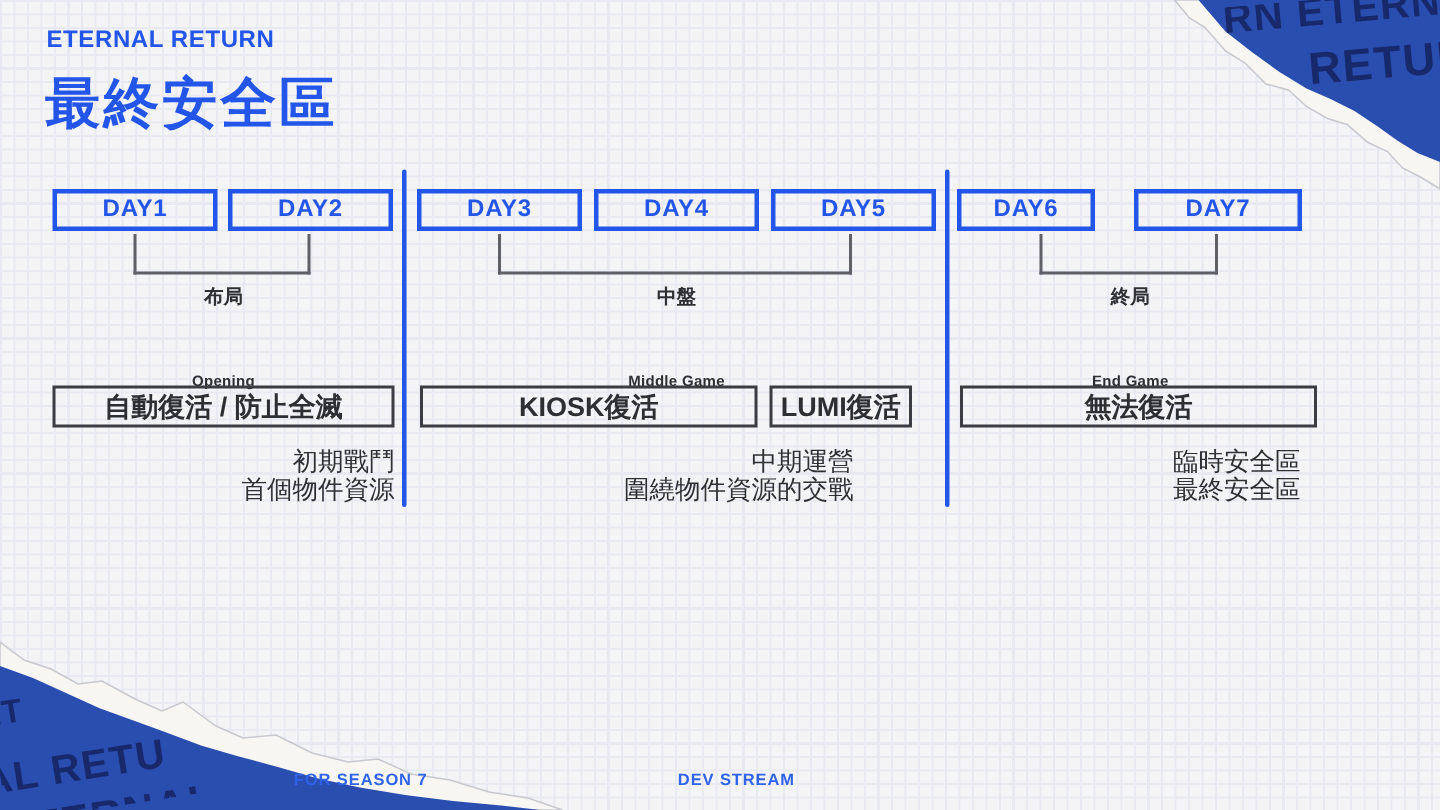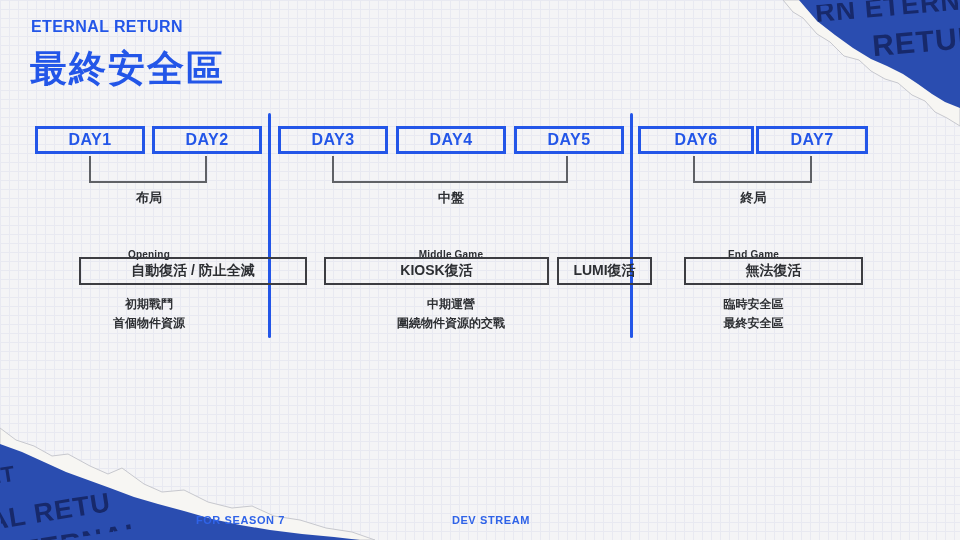--- a/index.html
+++ b/index.html
@@ -39,26 +39,26 @@
     border-bottom:2px solid #5f6166;
   }
   .plabel{
     position:absolute; text-align:center; color:#2d2f33; font-weight:700;
   }
   .plabel.zh{ top:189px; font-size:13px; }
   .plabel.en{ top:210px; font-size:10px; letter-spacing:.2px;margin-top:39px; }
   .rbox{
     position:absolute; top:257px; height:28px;
     border:2px solid #3c3d42; color:#2d2f33;
-    font-size:14px; font-weight:700;
-    display:flex; align-items:center; justify-content:center;margin-left:44px;
+    font-size:18px; font-weight:700;
+    display:flex; align-items:center; justify-content:center;
   }
   .note{
-    position:absolute; text-align:center; color:#2d2f33;
-    font-size:12px; font-weight:700;
+    position:absolute; text-align:right; color:#2d2f33;
+    font-size:17px; font-weight:400;
   }
   .note.l1{ top:296px; }
   .note.l2{ top:315px; }
   .footer-text{
     position:absolute; top:514px; text-align:right;
     font-size:11px; font-weight:700; letter-spacing:.6px; color:#2f63e8;
   }
   .torn{ position:absolute; pointer-events:none; }
   .torn.tr{ top:0; right:0; }
   .torn.bl{ bottom:0; left:0; }
@@ -101,38 +101,38 @@
   <h1 class="title">最終安全區</h1>
 
   <div class="vdiv" style="left:268px"></div>
   <div class="vdiv" style="left:630px"></div>
 
   <div class="day" style="left:35px;width:110px">DAY1</div>
   <div class="day" style="left:152px;width:110px">DAY2</div>
   <div class="day" style="left:278px;width:110px">DAY3</div>
   <div class="day" style="left:396px;width:110px">DAY4</div>
   <div class="day" style="left:514px;width:110px">DAY5</div>
-  <div class="day" style="left:638px;width:116px">DAY6</div>
+  <div class="day" style="left:638px;width:92px">DAY6</div>
   <div class="day" style="left:756px;width:112px">DAY7</div>
 
   <div class="bracket" style="left:89px;width:118px"></div>
   <div class="bracket" style="left:332px;width:236px"></div>
   <div class="bracket" style="left:693px;width:119px"></div>
 
   <div class="plabel zh" style="left:35px;width:228px">布局</div>
   <div class="plabel en" style="left:35px;width:228px">Opening</div>
   <div class="plabel zh" style="left:333px;width:236px">中盤</div>
   <div class="plabel en" style="left:333px;width:236px">Middle Game</div>
   <div class="plabel zh" style="left:640px;width:227px">終局</div>
   <div class="plabel en" style="left:640px;width:227px">End Game</div>
 
   <div class="rbox" style="left:35px;width:228px">自動復活 / 防止全滅</div>
   <div class="rbox" style="left:280px;width:225px">KIOSK復活</div>
   <div class="rbox" style="left:513px;width:95px">LUMI復活</div>
-  <div class="rbox" style="left:640px;width:179px">無法復活</div>
+  <div class="rbox" style="left:640px;width:238px">無法復活</div>
 
   <div class="note l1" style="left:35px;width:228px">初期戰鬥</div>
   <div class="note l2" style="left:35px;width:228px">首個物件資源</div>
   <div class="note l1" style="left:333px;width:236px">中期運營</div>
   <div class="note l2" style="left:333px;width:236px">圍繞物件資源的交戰</div>
   <div class="note l1" style="left:640px;width:227px">臨時安全區</div>
   <div class="note l2" style="left:640px;width:227px">最終安全區</div>
 
   <div class="footer-text" style="left:151px;width:134px">FOR SEASON 7</div>
   <div class="footer-text" style="left:430px;width:100px">DEV STREAM</div>

